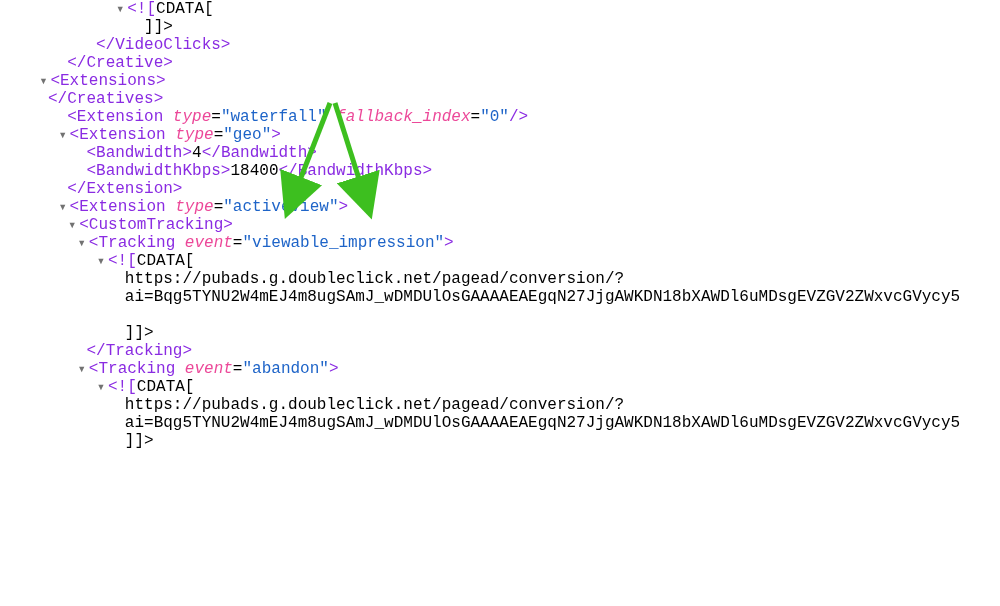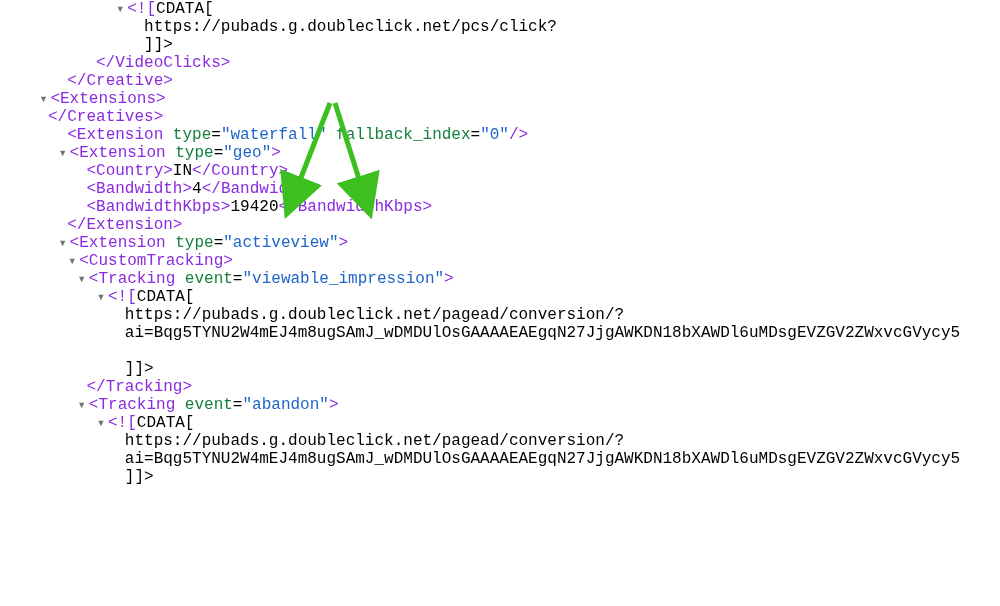--- a/index.html
+++ b/index.html
@@ -34,49 +34,47 @@
     width: 10px;
     color: #727272;
     font-size: 9px;
     font-family: Arial, sans-serif;
     margin-right: 2px;
     text-align: center;
     vertical-align: 1px;
     cursor: default;
   }
   .tag   { color: #8a2be2; }   
-  .attr  { color: #15803d; }   
+  .attr  { color: #ec4899; font-style: italic; }   
   .val   { color: #1e64c8; }   
   .txt   { color: #000; }
   .arrow {
     position: absolute;
     top: 98px;
     left: 265px;
     width: 140px;
     height: 130px;
     pointer-events: none;
   }
 </style>
 </head>
 <body>
 
 <div class="tree">
 
   <span class="row"><span class="indent">            </span><span class="toggle">▼</span><span class="tag">&lt;![</span><span class="txt">CDATA[</span></span>
-  <span class="row"><span class="indent">               </span><span class="txt">https://pubads.g.doubleclick.net/pcs/click?</span></span>
   <span class="row"><span class="indent">               </span><span class="txt">]]&gt;</span></span>
   <span class="row"><span class="indent">          </span><span class="tag">&lt;/VideoClicks&gt;</span></span>
   <span class="row"><span class="indent">       </span><span class="tag">&lt;/Creative&gt;</span></span>
   <span class="row"><span class="indent">    </span><span class="toggle">▼</span><span class="tag">&lt;Extensions&gt;</span></span>
   <span class="row"><span class="indent">     </span><span class="tag">&lt;/Creatives&gt;</span></span>
   <span class="row"><span class="indent">       </span><span class="tag">&lt;</span><span class="tag">Extension</span><span> </span><span class="attr">type</span><span class="txt">=</span><span class="val">"waterfall"</span><span> </span><span class="attr">fallback_index</span><span class="txt">=</span><span class="val">"0"</span><span class="tag">/&gt;</span></span>
   <span class="row"><span class="indent">      </span><span class="toggle">▼</span><span class="tag">&lt;</span><span class="tag">Extension</span><span> </span><span class="attr">type</span><span class="txt">=</span><span class="val">"geo"</span><span class="tag">&gt;</span></span>
-  <span class="row"><span class="indent">         </span><span class="tag">&lt;</span><span class="tag">Country</span><span class="tag">&gt;</span><span class="txt">IN</span><span class="tag">&lt;/</span><span class="tag">Country</span><span class="tag">&gt;</span></span>
   <span class="row"><span class="indent">         </span><span class="tag">&lt;</span><span class="tag">Bandwidth</span><span class="tag">&gt;</span><span class="txt">4</span><span class="tag">&lt;/</span><span class="tag">Bandwidth</span><span class="tag">&gt;</span></span>
-  <span class="row"><span class="indent">         </span><span class="tag">&lt;</span><span class="tag">BandwidthKbps</span><span class="tag">&gt;</span><span class="txt">19420</span><span class="tag">&lt;/</span><span class="tag">BandwidthKbps</span><span class="tag">&gt;</span></span>
+  <span class="row"><span class="indent">         </span><span class="tag">&lt;</span><span class="tag">BandwidthKbps</span><span class="tag">&gt;</span><span class="txt">18400</span><span class="tag">&lt;/</span><span class="tag">BandwidthKbps</span><span class="tag">&gt;</span></span>
   <span class="row"><span class="indent">       </span><span class="tag">&lt;/Extension&gt;</span></span>
   <span class="row"><span class="indent">      </span><span class="toggle">▼</span><span class="tag">&lt;</span><span class="tag">Extension</span><span> </span><span class="attr">type</span><span class="txt">=</span><span class="val">"activeview"</span><span class="tag">&gt;</span></span>
   <span class="row"><span class="indent">       </span><span class="toggle">▼</span><span class="tag">&lt;CustomTracking&gt;</span></span>
   <span class="row"><span class="indent">        </span><span class="toggle">▼</span><span class="tag">&lt;</span><span class="tag">Tracking</span><span> </span><span class="attr">event</span><span class="txt">=</span><span class="val">"viewable_impression"</span><span class="tag">&gt;</span></span>
   <span class="row"><span class="indent">          </span><span class="toggle">▼</span><span class="tag">&lt;![</span><span class="txt">CDATA[</span></span>
   <span class="row"><span class="indent">             </span><span class="txt">https://pubads.g.doubleclick.net/pagead/conversion/?</span></span>
   <span class="row"><span class="indent">             </span><span class="txt">ai=Bqg5TYNU2W4mEJ4m8ugSAmJ_wDMDUlOsGAAAAEAEgqN27JjgAWKDN18bXAWDl6uMDsgEVZGV2ZWxvcGVycy5</span></span>
   <span class="row"><span class="indent">             </span></span>
   <span class="row"><span class="indent">             </span><span class="txt">]]&gt;</span></span>
   <span class="row"><span class="indent">         </span><span class="tag">&lt;/Tracking&gt;</span></span>

